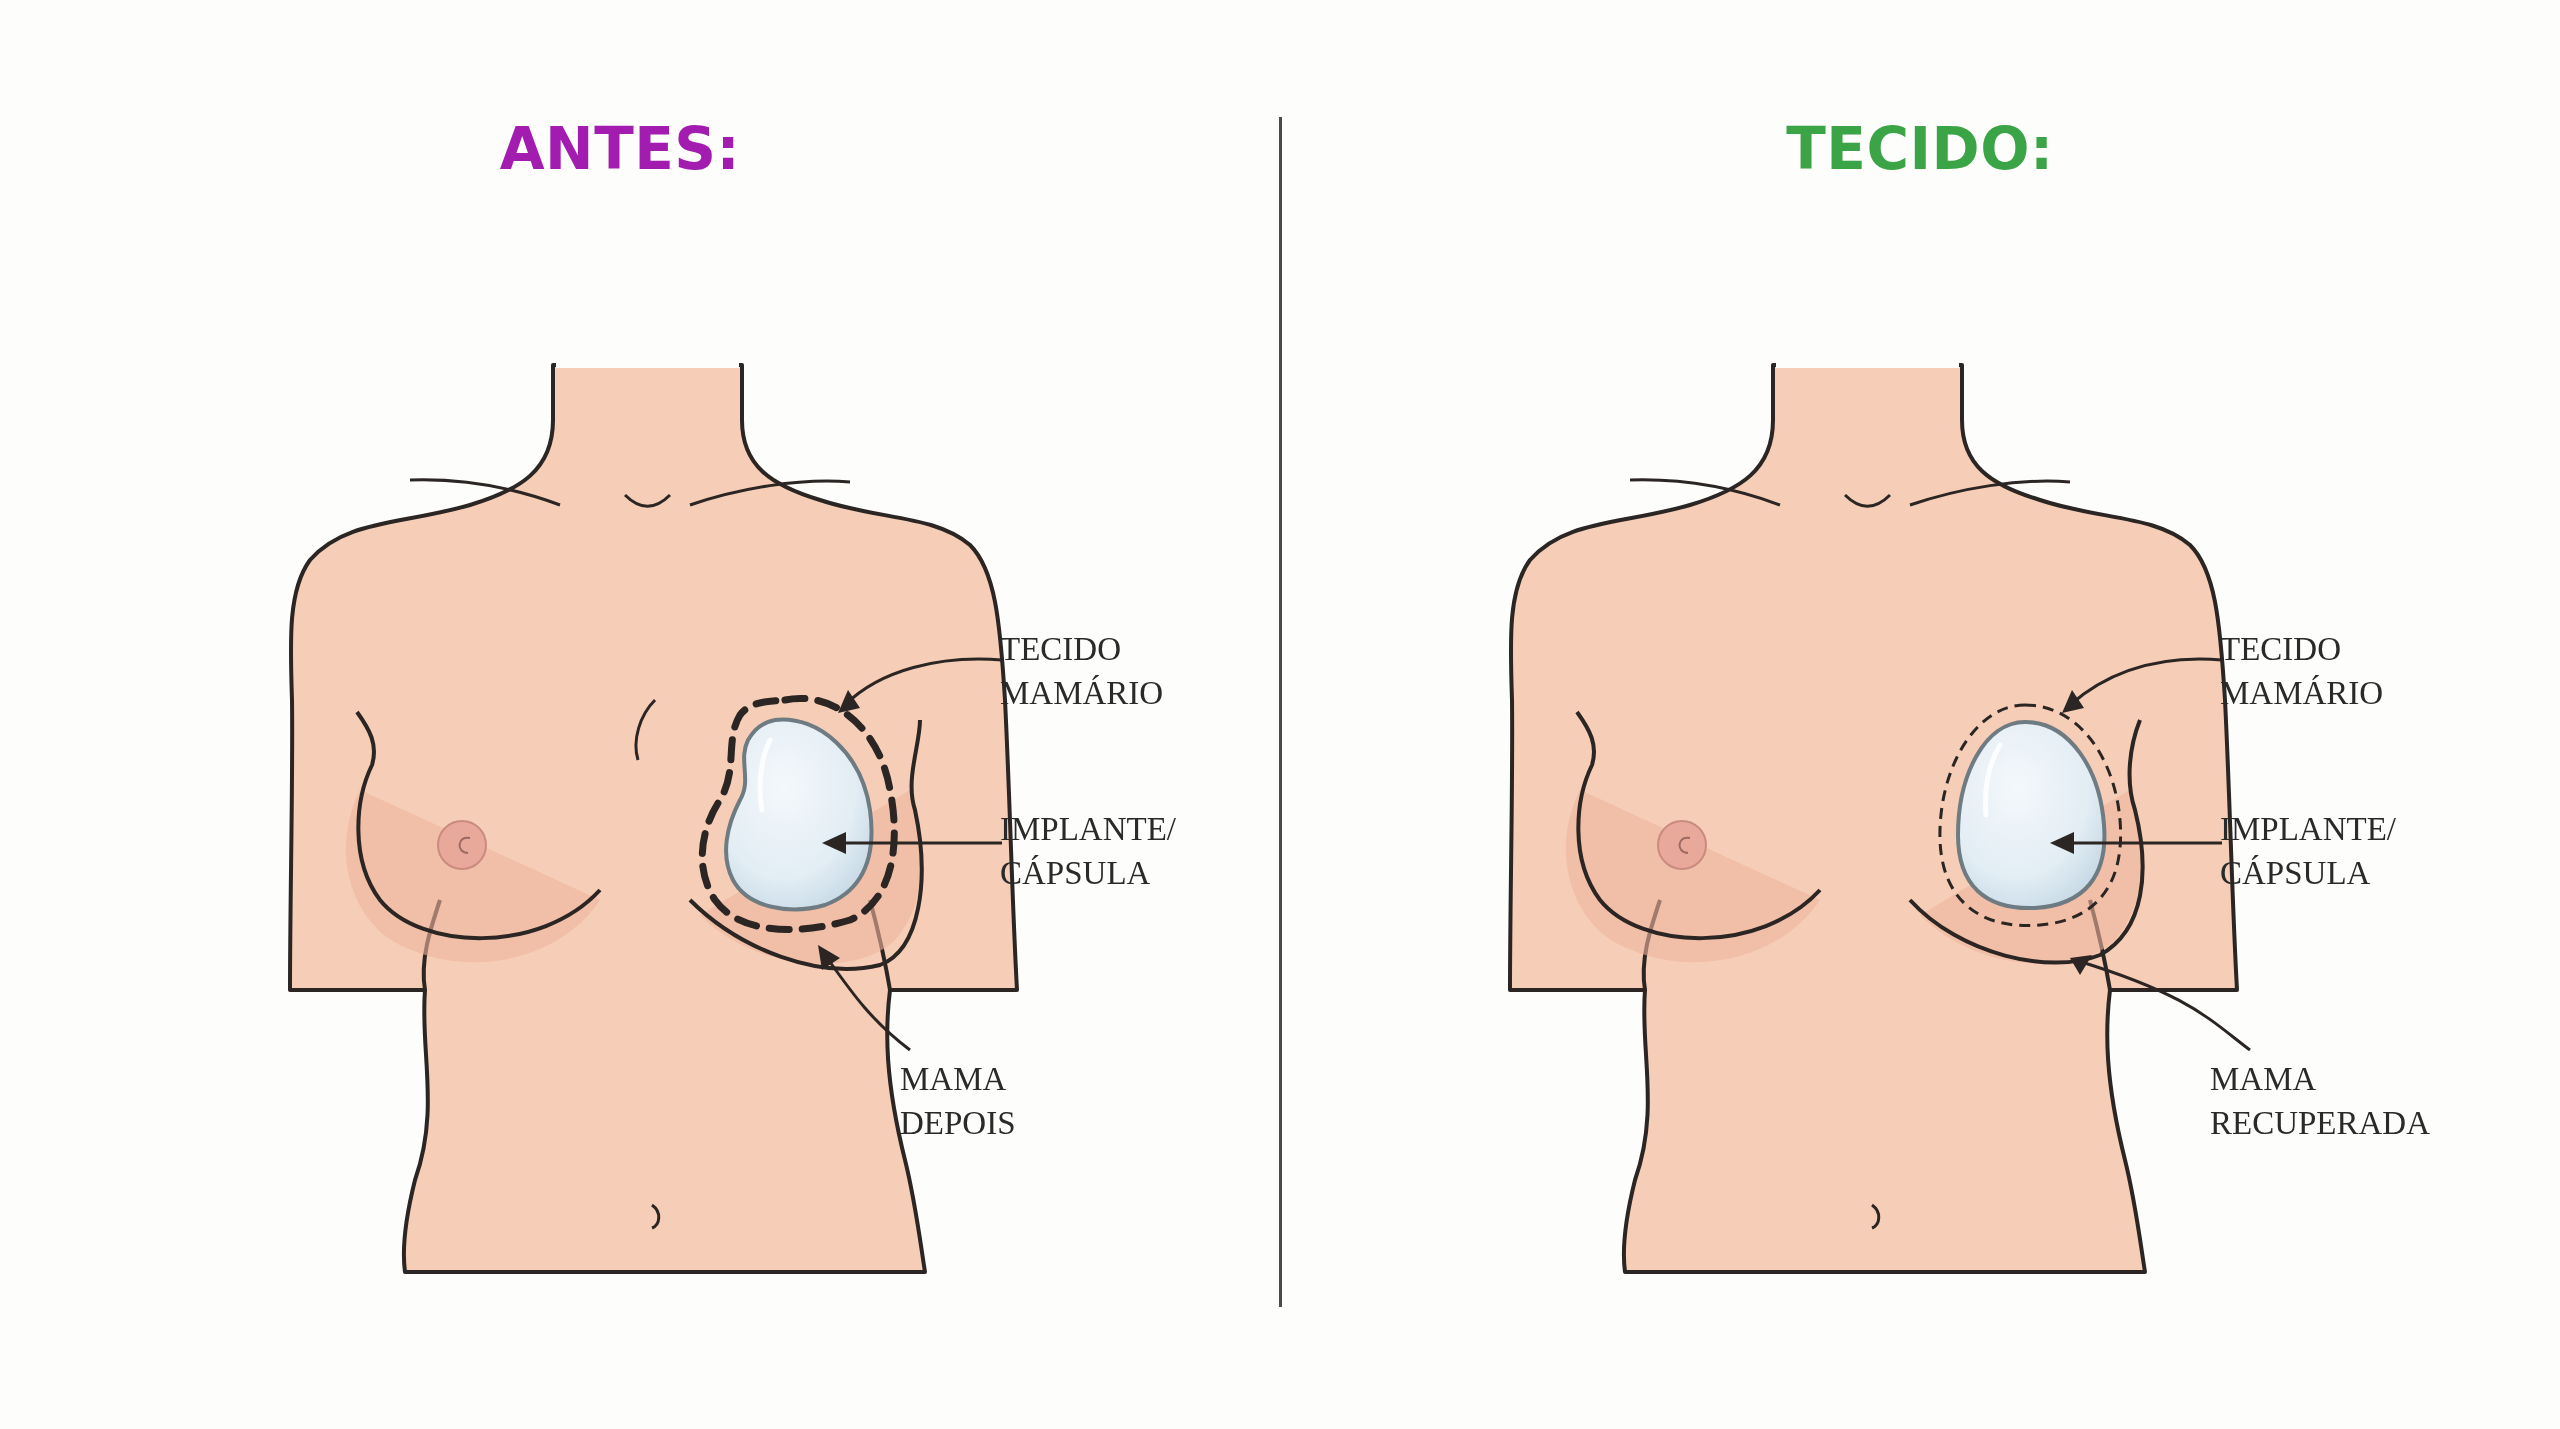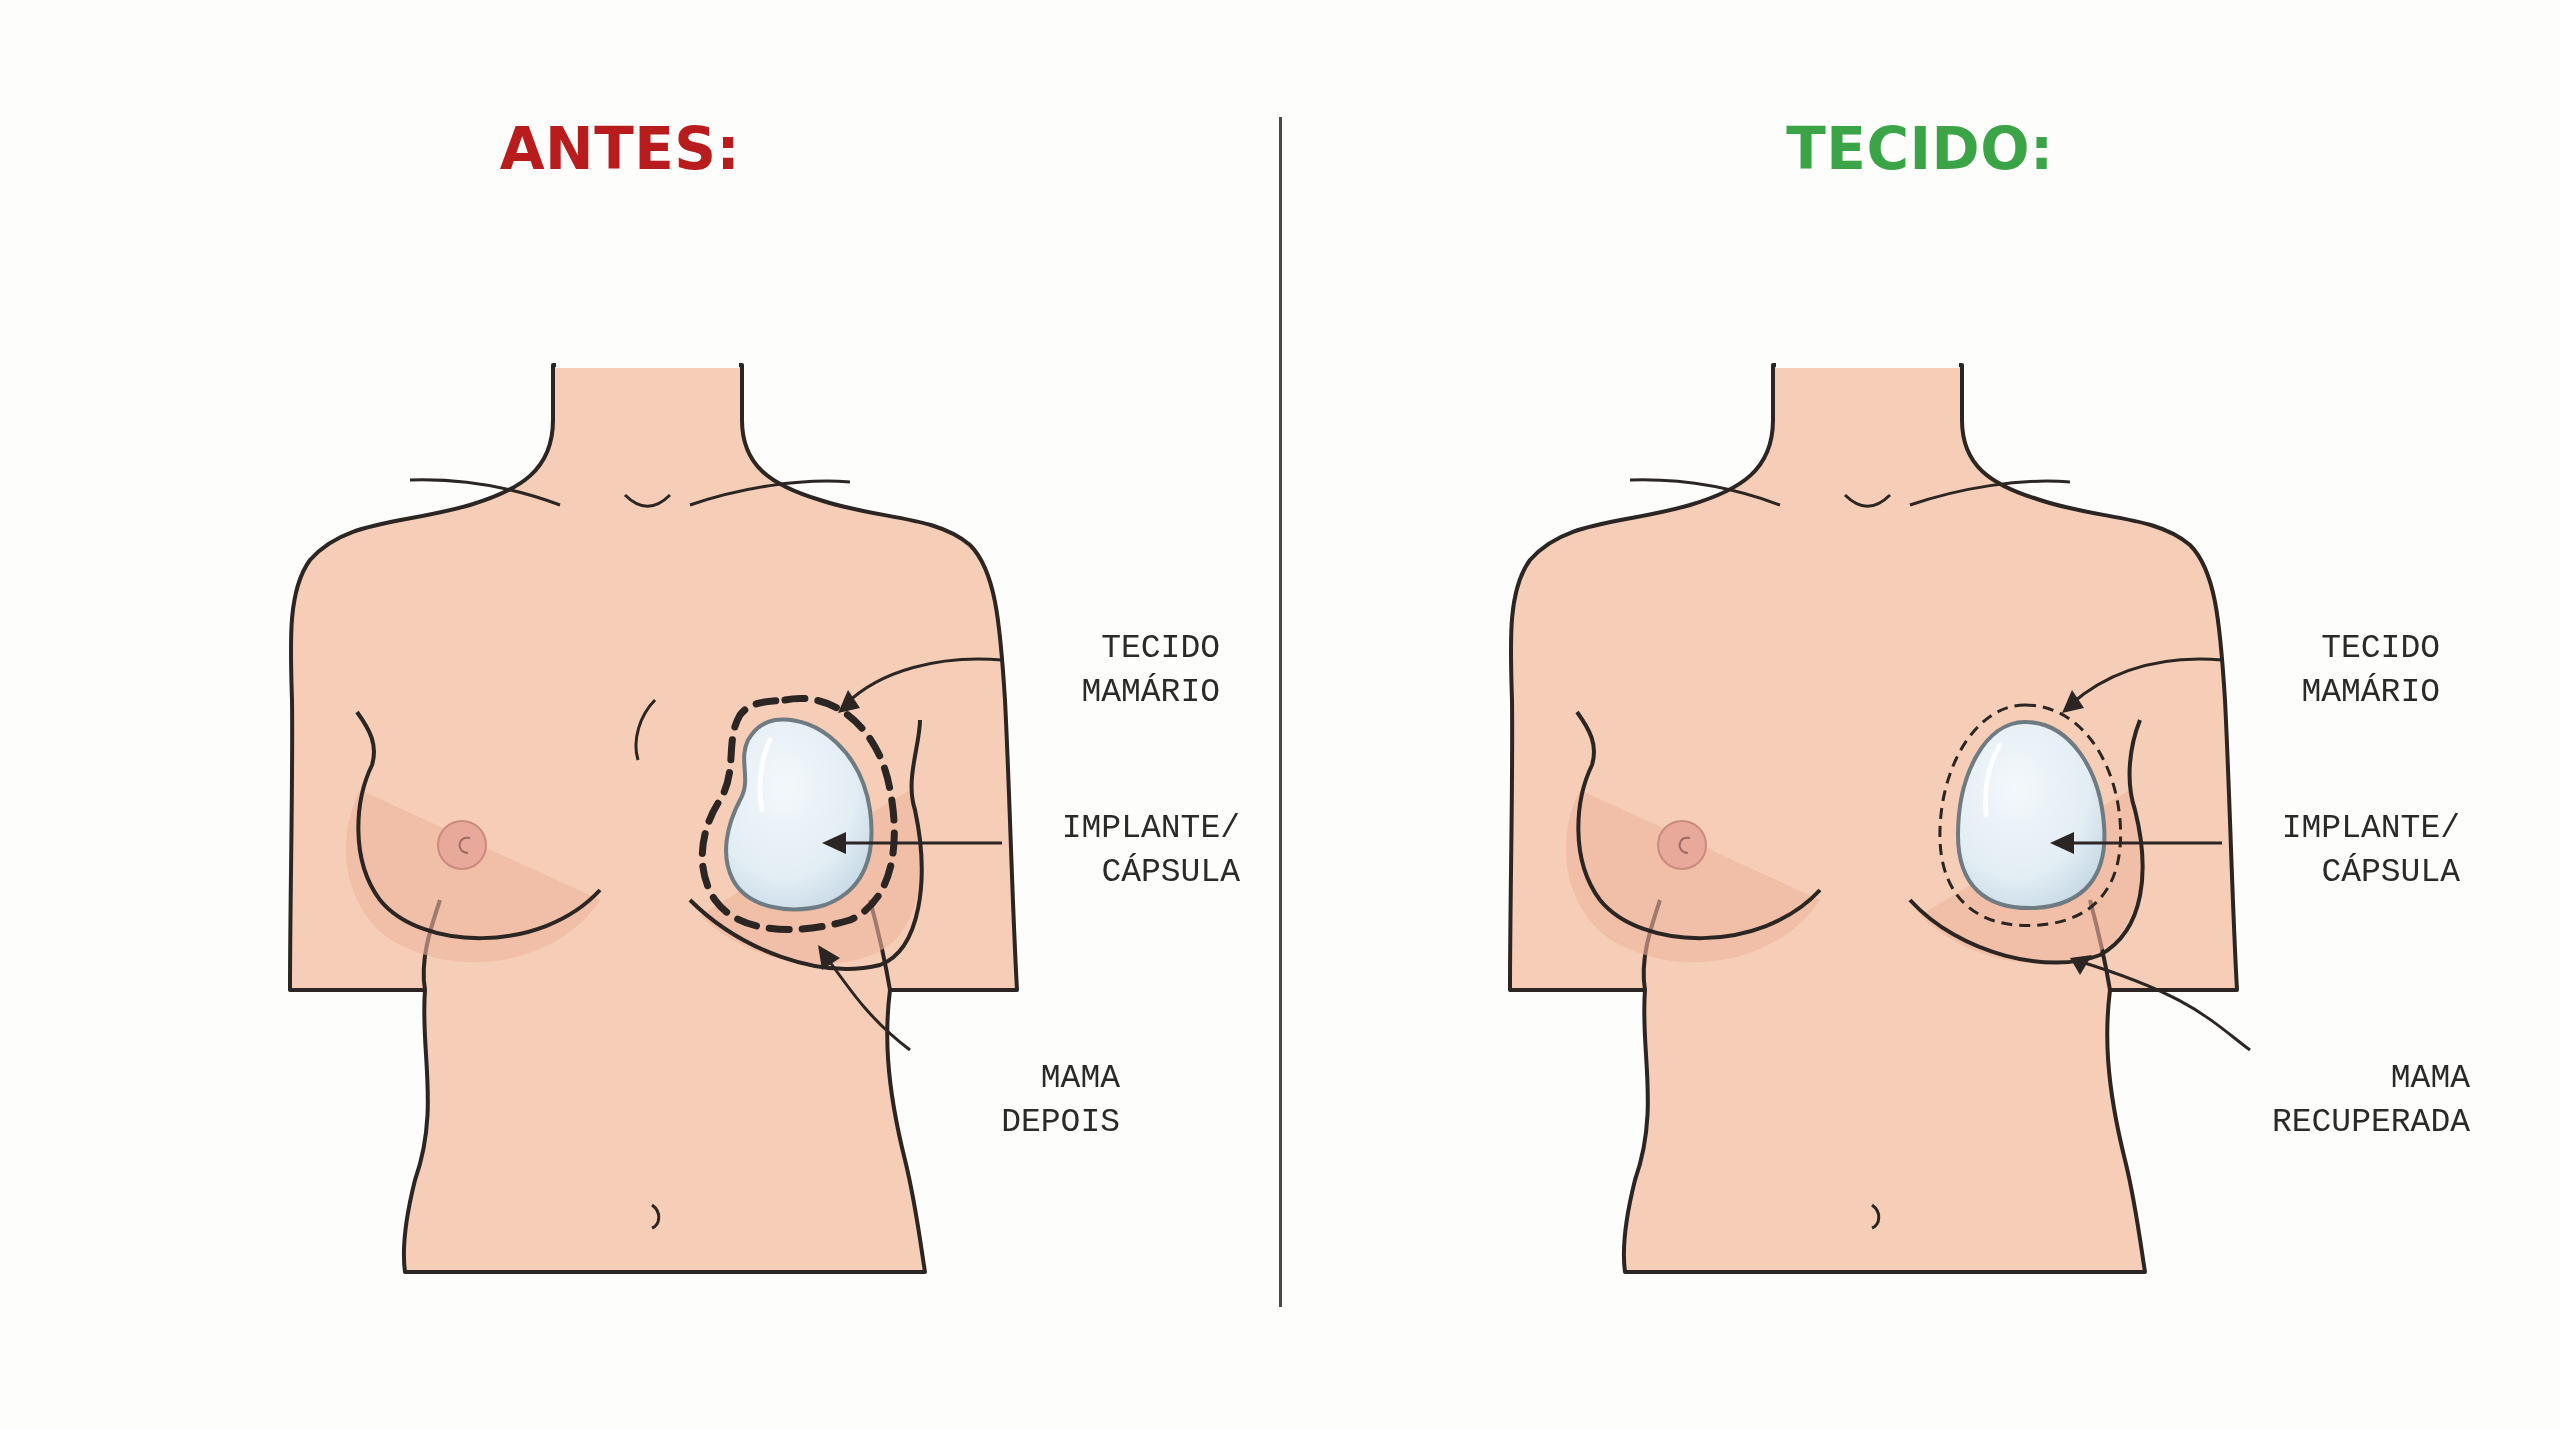--- a/index.html
+++ b/index.html
@@ -1,23 +1,23 @@
 <!DOCTYPE html>
 <html><head>
 <meta charset="utf-8">
 <style>
   html, body { margin:0; padding:0; background:#fdfdfc; }
   body { width:2560px; height:1429px; position:relative; overflow:hidden; font-family:"DejaVu Sans","Liberation Sans",sans-serif; }
   .title { position:absolute; text-align:center; font-weight:bold; font-size:58px; line-height:74px; letter-spacing:0.5px; }
-  .title-before { left:150px; width:940px; top:112px; color:#b91c1c; }
+  .title-before { left:150px; width:940px; top:112px; color:#a21caf; }
   .title-after { left:1330px; width:1180px; top:112px; color:#3aa446; }
   .divider { position:absolute; left:1279px; top:117px; width:3px; height:1190px; background:#4a4a4a; }
   .panel { position:absolute; top:0; width:1280px; height:1429px; }
   .panel svg { position:absolute; left:0; top:0; }
-  .label { position:absolute; font-family:Liberation Mono, monospace; font-size:33px; line-height:44px; color:#2a2a2a; text-align:right; }
+  .label { position:absolute; font-family:Liberation Serif, serif; font-size:33px; line-height:44px; color:#2a2a2a; text-align:left; }
 </style>
 </head>
 <body>
 
 <div class="title title-before">
   <div>ANTES:</div>
 </div>
 <div class="title title-after">
   <div>TECIDO:</div>
 </div>

